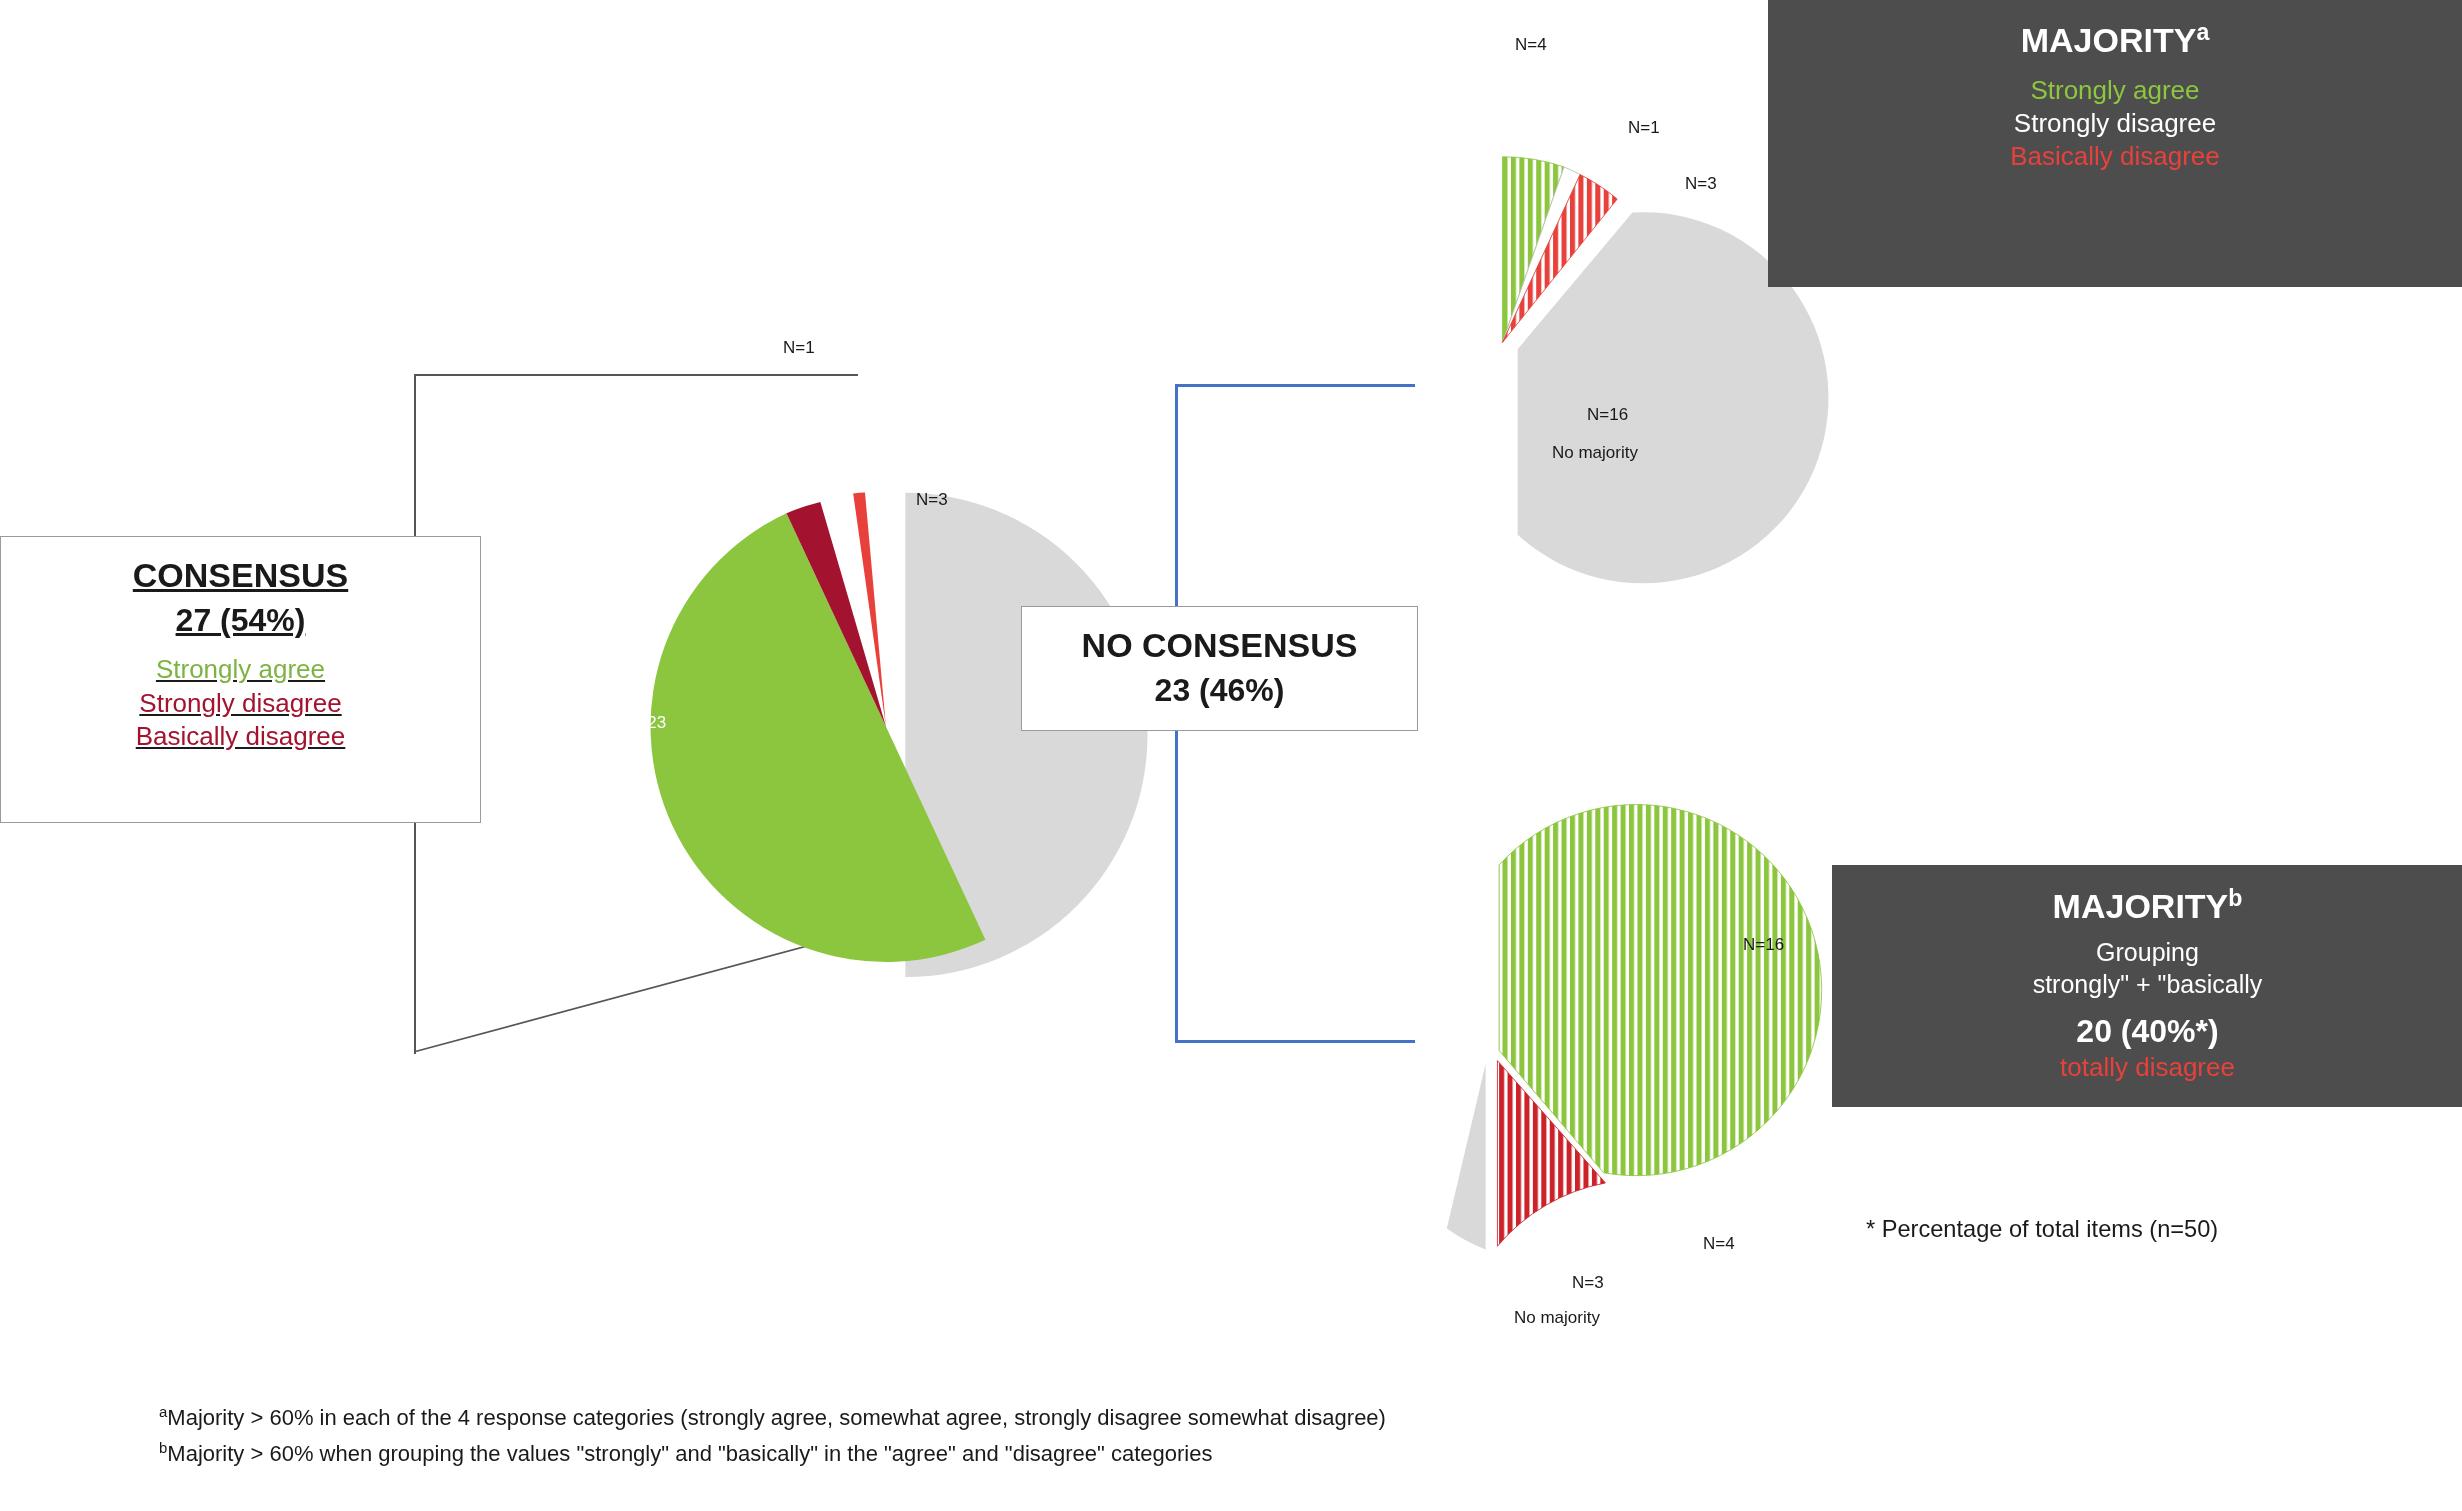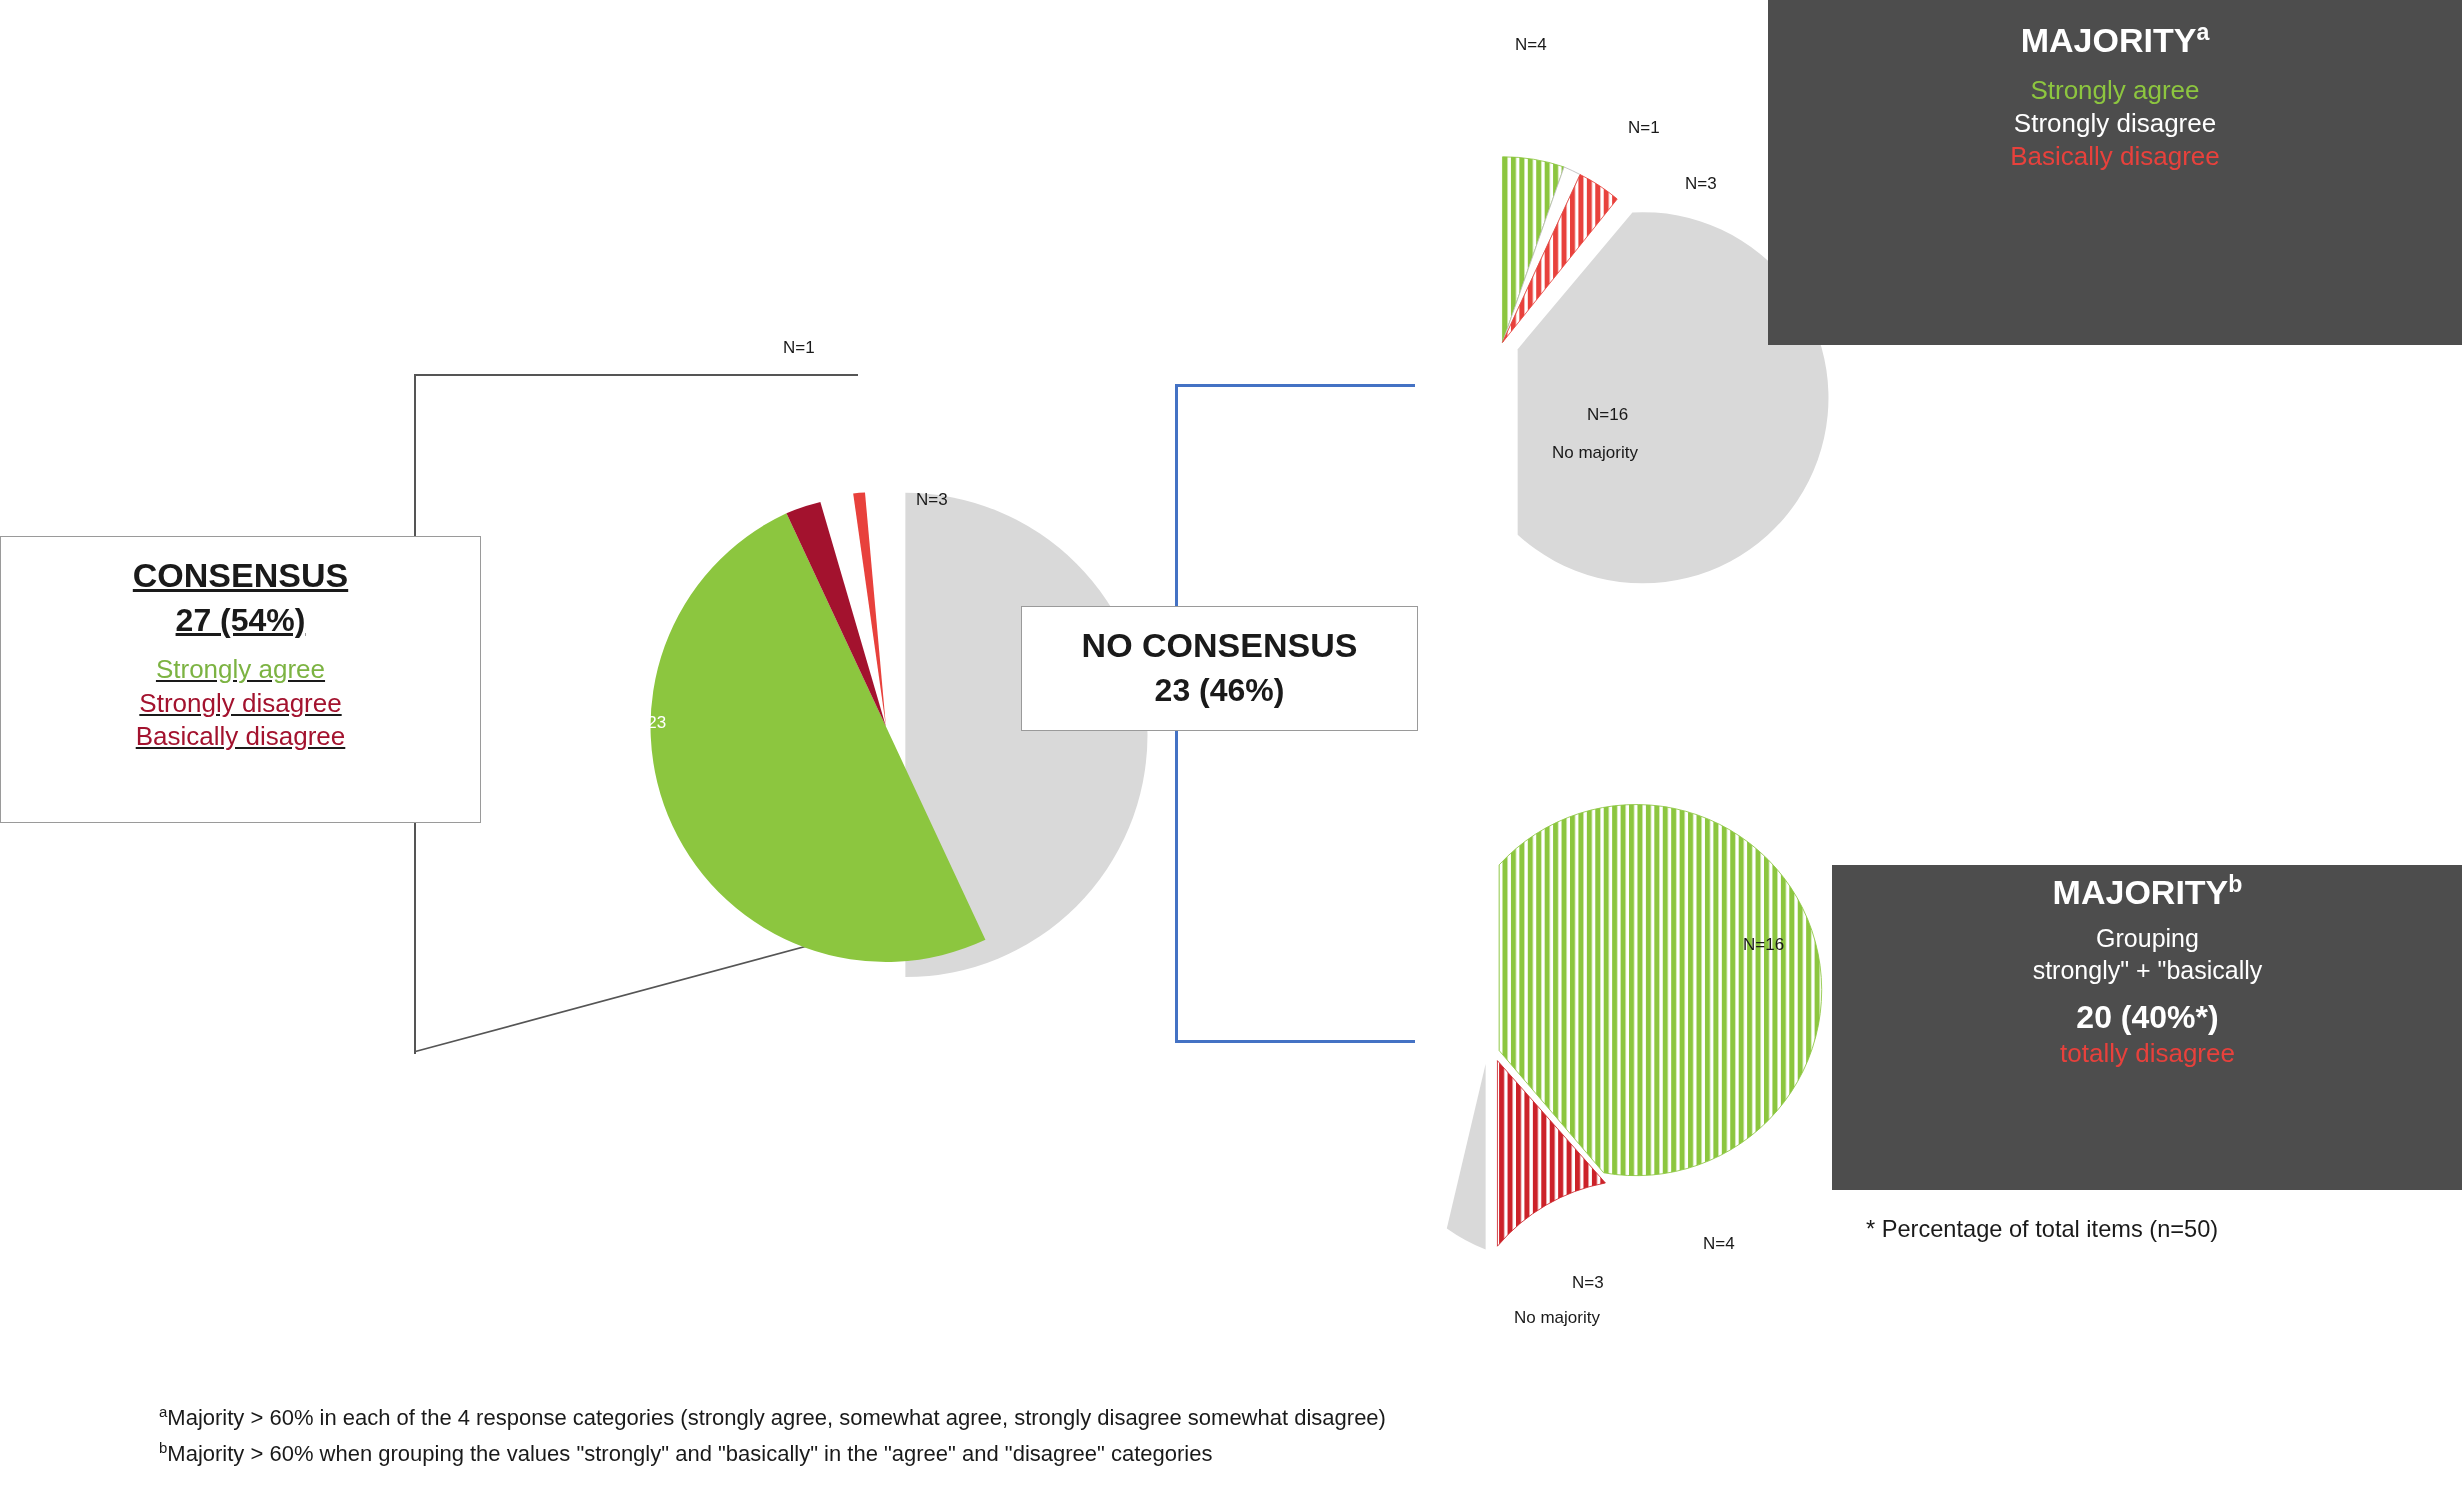--- a/index.html
+++ b/index.html
@@ -106,21 +106,21 @@
 
   <path d="M 98 333 L 234 171 A 220 220 0 1 1 98 553 Z" fill="#d9d9d9"></path>
 </svg>
 
 <span class="lbl abs" style="left:1515px;top:35px;">N=4</span>
 <span class="lbl abs" style="left:1628px;top:118px;">N=1</span>
 <span class="lbl abs" style="left:1685px;top:174px;">N=3</span>
 <span class="lbl abs" style="left:1587px;top:405px;">N=16</span>
 <span class="lbl abs" style="left:1552px;top:443px;">No majority</span>
 
-<div class="box-dark" style="left:1768px;top:0px;width:694px;height:345px;padding-top:18.6px;">
+<div class="box-dark" style="left:1768px;top:0px;width:694px;height:287px;padding-top:18.6px;">
   <div class="t-head">
     <span>MAJORITY</span><sup>a</sup>
   </div>
   <div class="t-item brightgreen" style="margin-top:13.5px;">Strongly agree</div>
   <div class="t-item white">Strongly disagree</div>
   <div class="t-item brightred">Basically disagree</div>
 </div>
 
 <svg style="left:1435px;top:760px;width:523px;height:608px;" viewBox="0 0 620 720" width="523" height="608">
 
@@ -129,21 +129,21 @@
   <path d="M 68 350 L 68 570 A 220 220 0 0 1 196 495 Z" fill="url(#stripeRedB)" stroke="#cc2229" stroke-width="1" transform="translate(6,6)"></path>
 
   <path d="M 76 344 L 76 124 A 220 220 0 1 1 200 489 Z" fill="url(#stripeGreen)" stroke="#8cc63f" stroke-width="1"></path>
 </svg>
 
 <span class="lbl abs" style="left:1743px;top:935px;">N=16</span>
 <span class="lbl abs" style="left:1703px;top:1234px;">N=4</span>
 <span class="lbl abs" style="left:1572px;top:1273px;">N=3</span>
 <span class="lbl abs" style="left:1514px;top:1308px;">No majority</span>
 
-<div class="box-dark" style="left:1832px;top:865px;width:631px;height:325px;padding-top:6px;">
+<div class="box-dark" style="left:1832px;top:865px;width:631px;height:242px;padding-top:20px;">
   <div class="t-head">
     <span>MAJORITY</span><sup>b</sup>
   </div>
   <div class="t-item-sm white" style="margin-top:10px;">Grouping</div>
   <div class="t-item-sm white">strongly" + "basically</div>
   <div class="t-sub" style="margin-top:11.8px;">20 (40%*)</div>
   <div class="t-item brightred">totally disagree</div>
 </div>
 
 <div class="abs" style="left:1866px;top:1216px;font-size:23.6px;">* Percentage of total items (n=50)</div>

